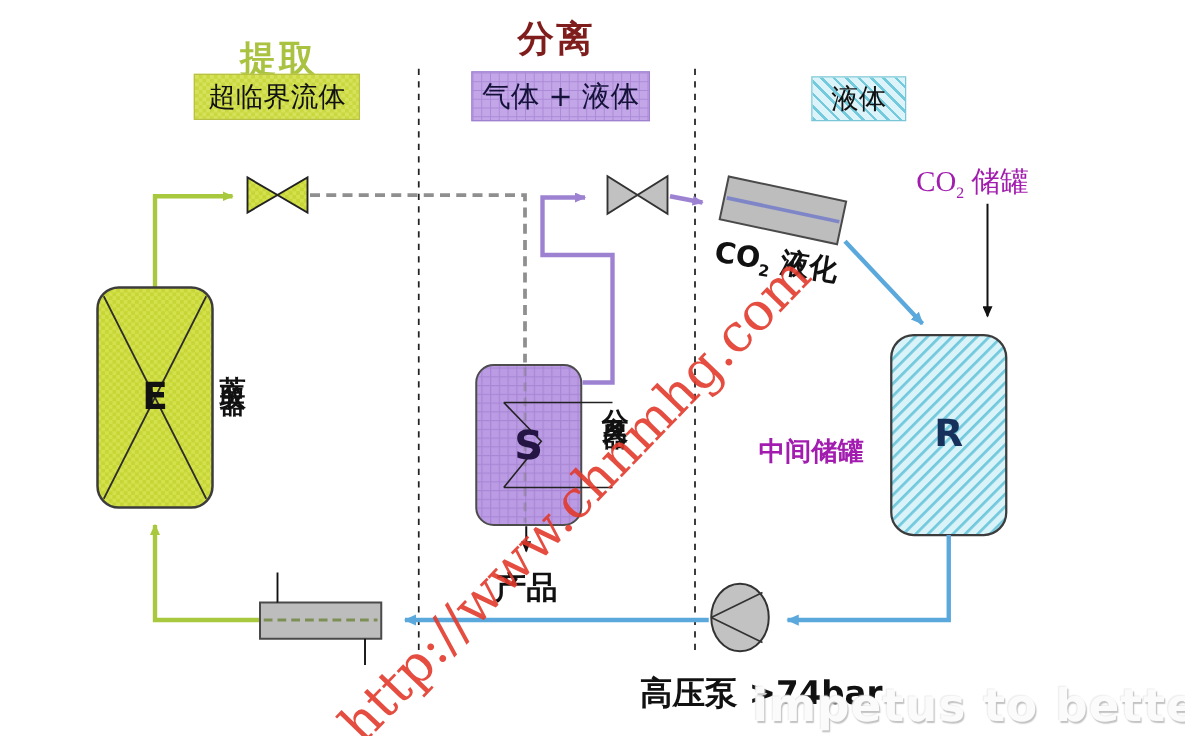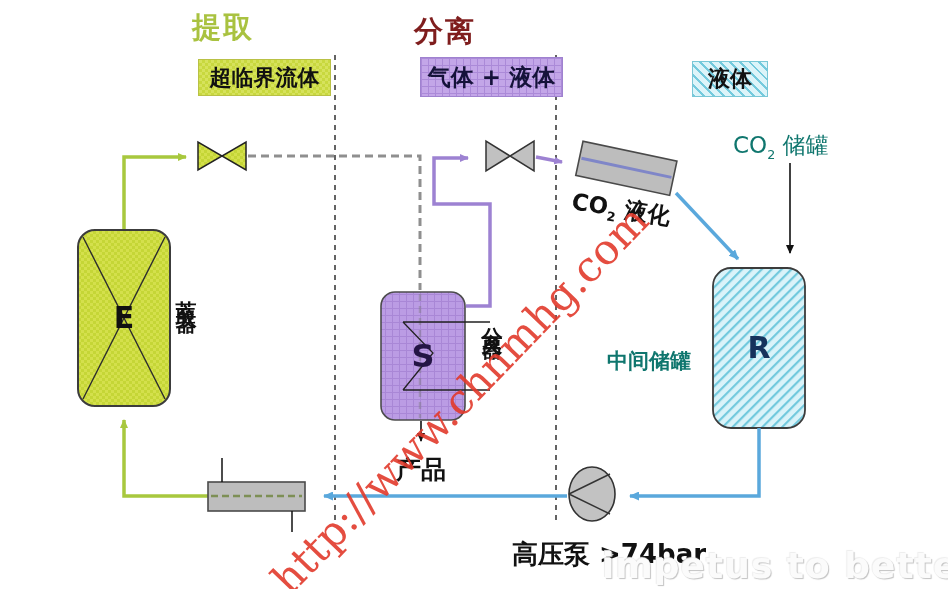--- a/index.html
+++ b/index.html
@@ -4,33 +4,33 @@
 <style>
   html,body{margin:0;padding:0;background:#fff;}
   .canvas{
     position:relative;width:948px;height:589px;background:#fff;overflow:hidden;
     font-family:"DejaVu Sans","Liberation Sans",sans-serif;
     outline:1px solid #e3e3e3;
   }
   .abs{position:absolute;}
   .zone-title{font-size:29px;font-weight:bold;letter-spacing:2px;white-space:nowrap;}
   .tagbox{display:flex;align-items:center;justify-content:center;
-    font-weight:bold;color:#111;white-space:nowrap;margin-left:43px;}
+    font-weight:normal;color:#111;white-space:nowrap;}
   .tag-yg{background-color:#d6e25c;
     background-image:conic-gradient(#c8d83e 25%,transparent 0 50%,#c8d83e 0 75%,transparent 0);
     background-size:6px 6px;border:1px solid #b9c145;font-size:22px;}
   .tag-pu{background-color:#c3a6e8;
     background-image:linear-gradient(#ab8ad8 1px,transparent 1px),linear-gradient(90deg,#ab8ad8 1px,transparent 1px);
     background-size:7px 7px;border:1px solid #9f82cf;font-size:23px;color:#15123a;}
   .tag-cy{background:repeating-linear-gradient(45deg,#74cadd 0 2px,#dcf4f9 2px 7px);
     border:1px solid #79c7d6;font-size:22px;}
   .vessel-letter{font-weight:bold;color:#111;text-align:center;}
   .vlabel{writing-mode:vertical-rl;text-orientation:upright;color:#111;
     font-size:21px;font-weight:bold;letter-spacing:6px;white-space:nowrap;}
-  .plain-label{color:#0f766e;white-space:nowrap;}
+  .plain-label{color:#a21caf;white-space:nowrap;font-family:Liberation Serif, serif;}
   .bold-label{color:#111;font-weight:bold;white-space:nowrap;}
   sub.s{font-size:0.55em;}
   .watermark{width:640px;text-align:center;font-size:42px;color:#e23a2c;
     transform:rotate(-46deg);transform-origin:center;opacity:.9;
     font-family:"DejaVu Serif","Liberation Serif",serif;pointer-events:none;}
   .slogan{font-size:36px;font-weight:bold;letter-spacing:1px;color:#fbfbfb;
     text-shadow:1px 1px 1px #c2c2c2,-1px -1px 1px #ededed;white-space:nowrap;}
 </style>
 </head>
 <body>
@@ -115,21 +115,21 @@
     <path d="M567,496 H324" fill="none" stroke="#5aa8dc" stroke-width="3.5" marker-end="url(#arrBlue)"></path>
 
     <g>
       <rect x="208" y="482" width="97" height="29" fill="#bdbdbd" stroke="#4a4a4a" stroke-width="1.6"></rect>
       <line x1="211" y1="496" x2="302" y2="496" stroke="#7d8f55" stroke-width="2.5" stroke-dasharray="7 4"></line>
       <line x1="222" y1="482" x2="222" y2="458" stroke="#111" stroke-width="1.5"></line>
       <line x1="292" y1="511" x2="292" y2="532" stroke="#111" stroke-width="1.5"></line>
     </g>
   </svg>
 
-  <div class="abs zone-title" style="left:192px;top:8px;color:#a9c240;">提取</div>
+  <div class="abs zone-title" style="left:192px;top:28px;color:#a9c240;">提取</div>
   <div class="abs zone-title" style="left:414px;top:12px;color:#7f1d1d;">分离</div>
 
   <div class="abs tagbox tag-yg" style="left:155px;top:59px;width:131px;height:35px;">超临界流体</div>
   <div class="abs tagbox tag-pu" style="left:377px;top:57px;width:141px;height:38px;">气体 + 液体</div>
   <div class="abs tagbox tag-cy" style="left:649px;top:61px;width:74px;height:34px;">液体</div>
 
   <div class="abs vessel-letter" style="left:104px;top:300px;width:40px;font-size:30px;">E</div>
   <div class="abs vessel-letter" style="left:403px;top:337px;width:40px;font-size:32px;color:#241545;">S</div>
   <div class="abs vessel-letter" style="left:739px;top:330px;width:40px;font-size:30px;color:#16325c;">R</div>
 

